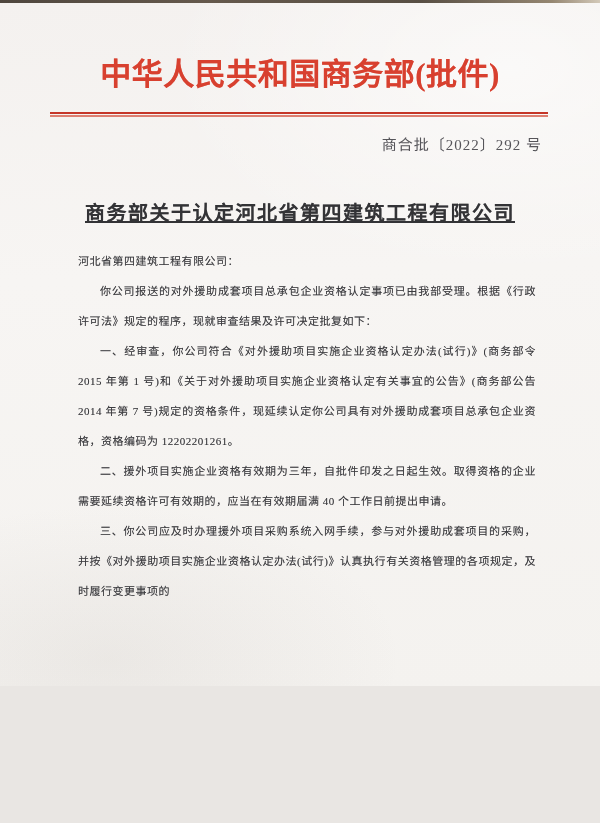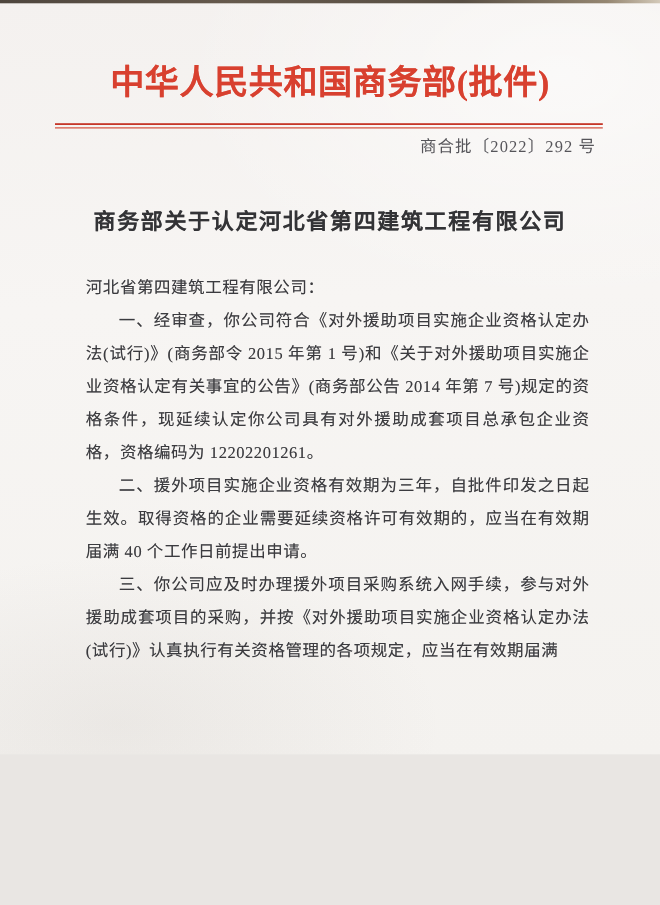--- a/index.html
+++ b/index.html
@@ -44,42 +44,42 @@
       rgba(0,0,0,0) 2px, rgba(0,0,0,0) 3px,
       #dd7f71 3px, #dd7f71 5px
     );
   }
   .rule-header { margin: 16px 52px 0 50px; }
   .rule-footer {
     position: absolute;
     top: 772px; left: 50px; right: 52px;
   }
   .doc-number {
-    margin-top: 4px;
+    margin-top: 16px;
     padding-right: 58px;
     text-align: right;
     font-size: 15px;
     letter-spacing: 1px;
     color: #56555a;
   }
   .doc-title {
     margin-top: 38px;
     text-align: center;
     font-size: 20px;
     font-weight: 700;
     color: #333336;
     letter-spacing: 1.5px;
     line-height: 42px;
     text-shadow: 0 0 0.5px rgba(51,51,54,0.55);
   }
-  .doc-title .title-line { display: block; }
+  .doc-title .title-line { display: block; text-decoration: underline; }
   .doc-body {
-    margin-top: 24px;
+    margin-top: 12px;
     padding: 0 64px 0 78px;
-    font-size: 15px;
+    font-size: 11px;
     line-height: 30px;
     letter-spacing: 0.5px;
     color: #3b3b3f;
     text-align: justify;
     text-justify: inter-ideograph;
     text-shadow: 0 0 0.5px rgba(59,59,63,0.45);
   }
   .doc-body p { margin: 0; }
   .doc-body p.para { text-indent: 2em; }
 </style>
@@ -95,20 +95,21 @@
   <div class="rule rule-header"></div>
 
   <div class="doc-number">商合批〔2022〕292 号</div>
 
   <h2 class="doc-title">
     <span class="title-line">商务部关于认定河北省第四建筑工程有限公司</span>
   </h2>
 
   <div class="doc-body">
     <p class="salutation">河北省第四建筑工程有限公司：</p>
+    <p class="para">你公司报送的对外援助成套项目总承包企业资格认定事项已由我部受理。根据《行政许可法》规定的程序，现就审查结果及许可决定批复如下：</p>
     <p class="para">一、经审查，你公司符合《对外援助项目实施企业资格认定办法(试行)》(商务部令 2015 年第 1 号)和《关于对外援助项目实施企业资格认定有关事宜的公告》(商务部公告 2014 年第 7 号)规定的资格条件，现延续认定你公司具有对外援助成套项目总承包企业资格，资格编码为 12202201261。</p>
     <p class="para">二、援外项目实施企业资格有效期为三年，自批件印发之日起生效。取得资格的企业需要延续资格许可有效期的，应当在有效期届满 40 个工作日前提出申请。</p>
-    <p class="para">三、你公司应及时办理援外项目采购系统入网手续，参与对外援助成套项目的采购，并按《对外援助项目实施企业资格认定办法(试行)》认真执行有关资格管理的各项规定，应当在有效期届满</p>
+    <p class="para">三、你公司应及时办理援外项目采购系统入网手续，参与对外援助成套项目的采购，并按《对外援助项目实施企业资格认定办法(试行)》认真执行有关资格管理的各项规定，及时履行变更事项的</p>
   </div>
 
   <div class="rule rule-footer"></div>
 
 </div>
 
 </body></html>

